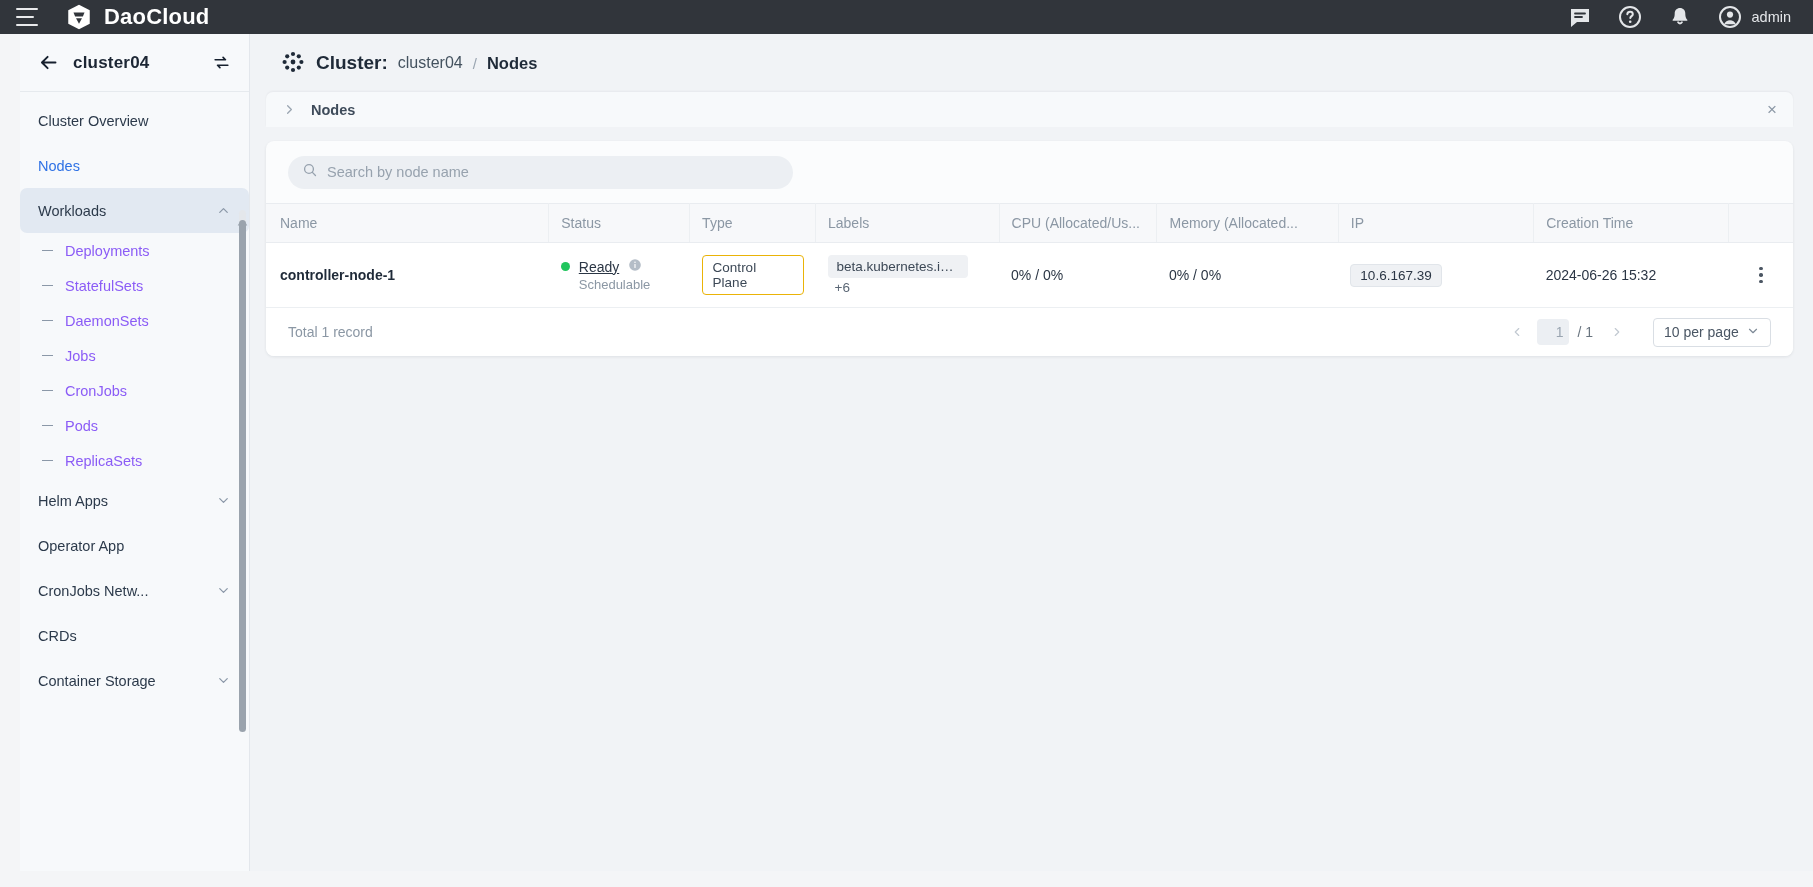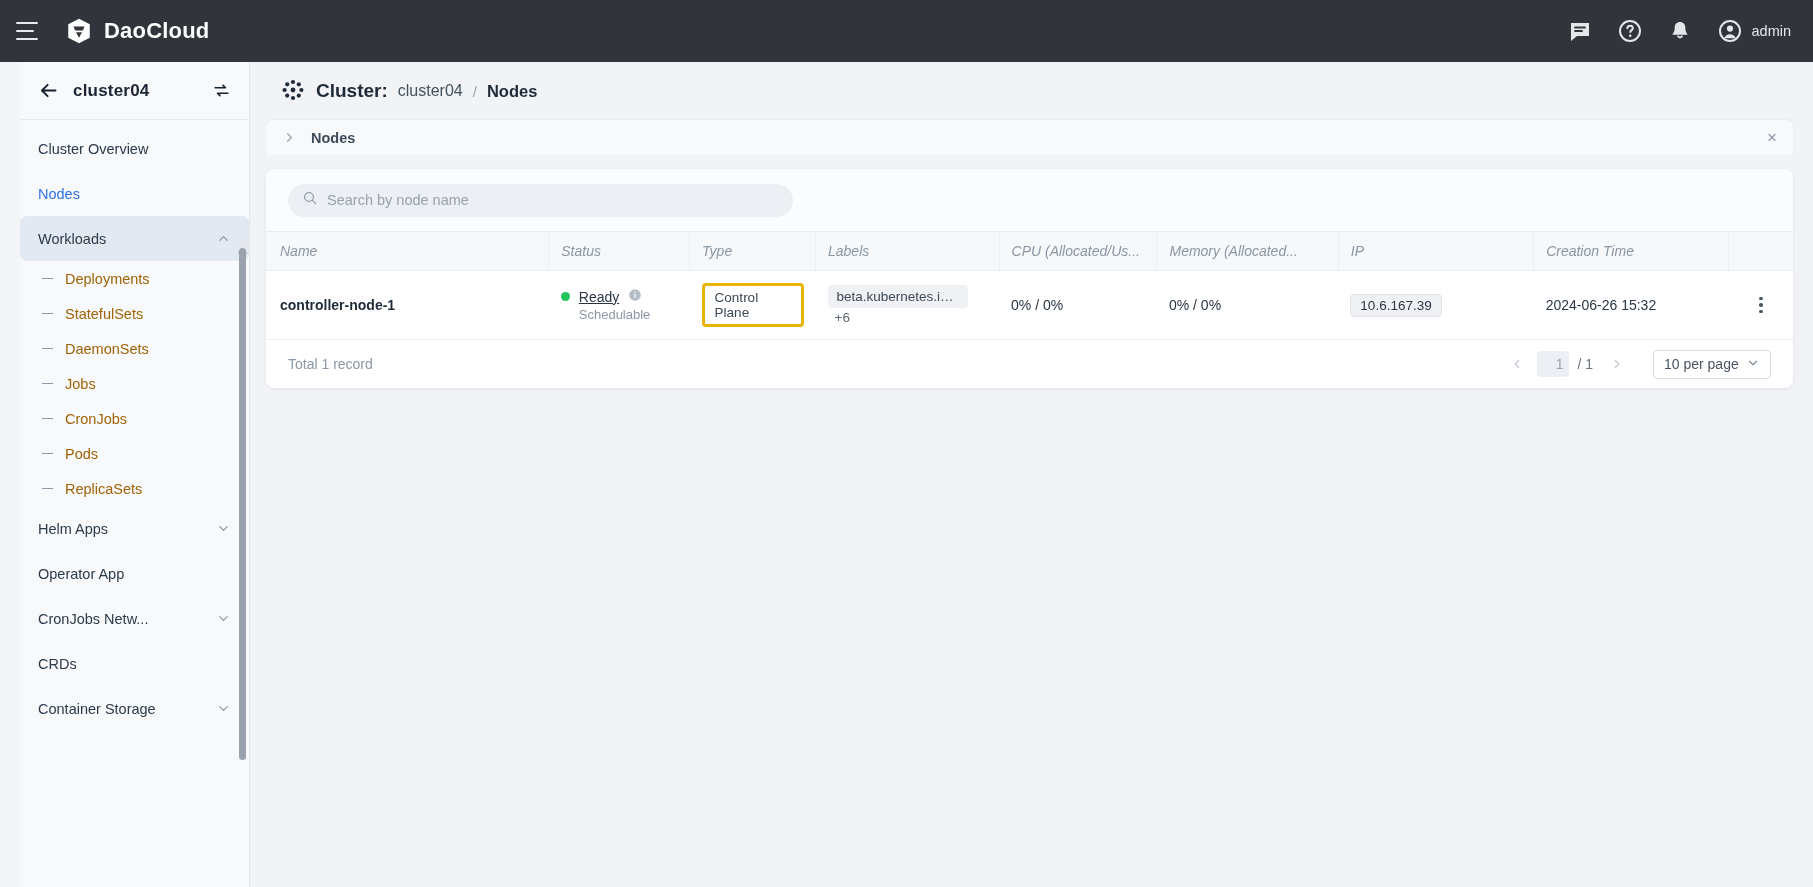--- a/index.html
+++ b/index.html
@@ -4,21 +4,21 @@
 <style>
   * { box-sizing: border-box; margin: 0; padding: 0; }
   html, body {
     width: 1813px; height: 887px;
     font-family: "Liberation Sans", sans-serif;
     background: #f4f5f7;
     overflow: hidden;
   }
   
   .topbar {
-    height: 62px; background: #31353b;
+    height: 34px; background: #31353b;
     display: flex; align-items: center;
     position: relative; z-index: 30;
   }
   .hamburger { width: 26px; height: 18px; margin-left: 16px; margin-right: 22px;
     display: flex; flex-direction: column; justify-content: space-between; cursor: pointer; }
   .hamburger span { display: block; height: 2px; background: #e9eaec; border-radius: 1px; }
   .hamburger span:nth-child(1) { width: 22px; }
   .hamburger span:nth-child(2) { width: 18px; }
   .hamburger span:nth-child(3) { width: 22px; }
   .brand { display: flex; align-items: center; gap: 10px; }
@@ -53,21 +53,21 @@
   .nav-item {
     height: 45px; display: flex; align-items: center;
     padding: 0 18px; font-size: 14.5px; color: #2c3a4b; cursor: pointer;
     white-space: nowrap;
   }
   .nav-item.active-link { color: #2f72e5; }
   .nav-item.expanded { background: #e2e9f2; border-radius: 7px; }
   .nav-item .chev { margin-left: auto; display: flex; }
   .nav-sub {
     height: 35px; display: flex; align-items: center; gap: 12px;
-    padding: 0 18px 0 22px; font-size: 14.5px; color: #a16207; cursor: pointer;
+    padding: 0 18px 0 22px; font-size: 14.5px; color: #8b5cf6; cursor: pointer;
   }
   .dash { width: 11px; height: 1.5px; background: #8b98a8; display: inline-block; flex: 0 0 11px; }
   .sb-track { position: absolute; right: 3px; top: 118px; width: 7px; height: 520px;
     background: #e4e7eb; border-radius: 4px; }
   .sb-thumb { position: absolute; right: 3px; top: 128px; width: 7px; height: 512px;
     background: #9aa3ad; border-radius: 4px; cursor: pointer; }
   .sb-arrow-up { position: absolute; right: 1px; top: 120px; width: 11px; height: 9px; cursor: pointer; }
 
   
   .main { flex: 1; display: flex; flex-direction: column; min-width: 0; background: #f1f3f6; }
@@ -113,37 +113,37 @@
     font-family: "Liberation Sans", sans-serif; margin-left: 8px;
   }
 
   
   table { width: 100%; border-collapse: collapse; table-layout: fixed; }
   thead th {
     background: #f7f8fa; text-align: left; font-weight: normal;
     font-size: 14px; color: #8b97a4; padding: 11px 12px;
     border-top: 1px solid #e9ecf0; border-bottom: 1px solid #e9ecf0;
     border-right: 1px solid #eceff2;
-    white-space: nowrap; overflow: hidden; font-style: italic;
+    white-space: nowrap; overflow: hidden;
   }
   thead th:first-child { padding-left: 14px; }
   thead th:last-child { border-right: none; }
   tbody td {
     padding: 12px; font-size: 14px; color: #2b3645;
     border-bottom: 1px solid #eceff2; vertical-align: middle; background: #ffffff;
   }
   tbody td:first-child { padding-left: 14px; }
   .node-name { font-weight: bold; color: #1f2a38; cursor: pointer; }
   .status-wrap { display: flex; flex-direction: column; gap: 2px; }
   .status-line { display: flex; align-items: center; gap: 9px; }
   .dot { width: 9px; height: 9px; border-radius: 50%; background: #21c55d; flex: 0 0 9px; }
   .status-txt { font-size: 14px; color: #2b3645; text-decoration: underline; }
   .status-sub { font-size: 13px; color: #8b97a4; padding-left: 18px; }
   .tag {
-    display: inline-block; border: 3px solid #eab308; border-radius: 4px;
+    display: inline-block; border: 1px solid #eab308; border-radius: 4px;
     padding: 4px 10px; font-size: 13.5px; color: #3c4856; background: #fff; cursor: pointer;
   }
   .label-chip {
     display: inline-block; background: #eff1f4; border-radius: 4px;
     padding: 4px 9px; font-size: 13.5px; color: #3c4856;
     max-width: 140px; overflow: hidden; text-overflow: ellipsis; white-space: nowrap;
     vertical-align: middle; cursor: pointer;
   }
   .label-more { font-size: 13.5px; color: #5b6775; margin-left: 7px; vertical-align: middle; }
   .ip-chip {

